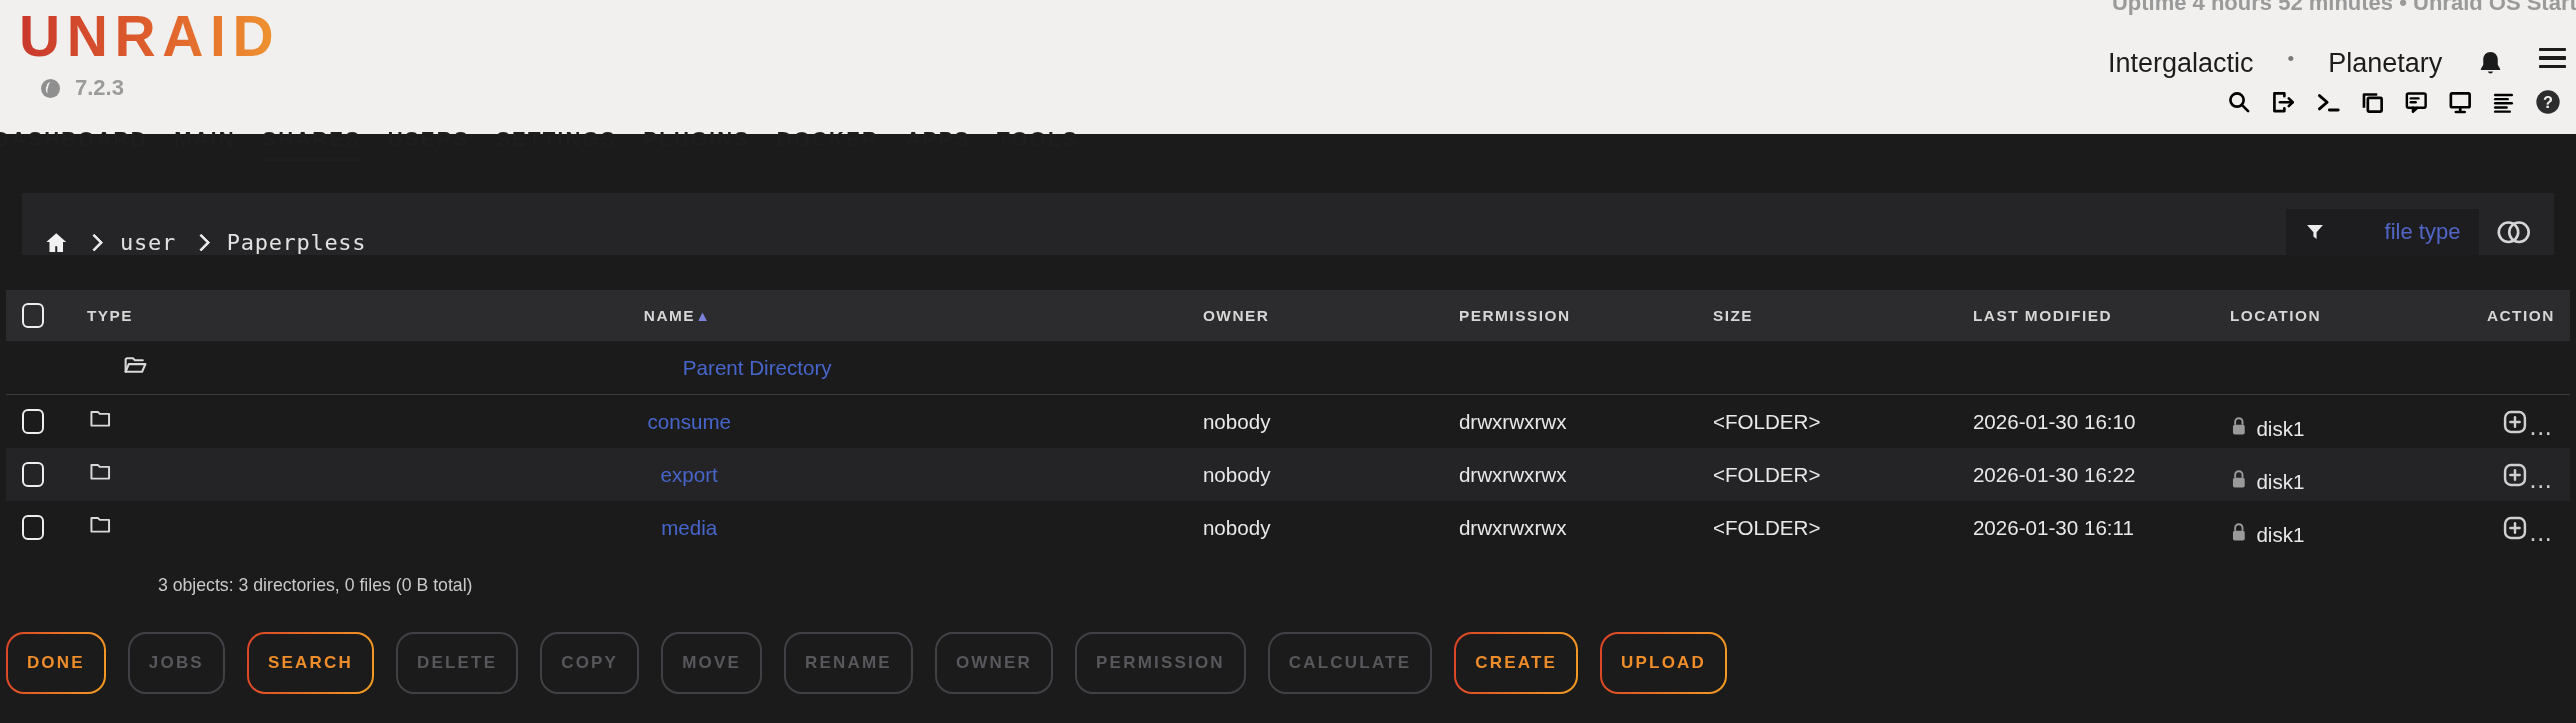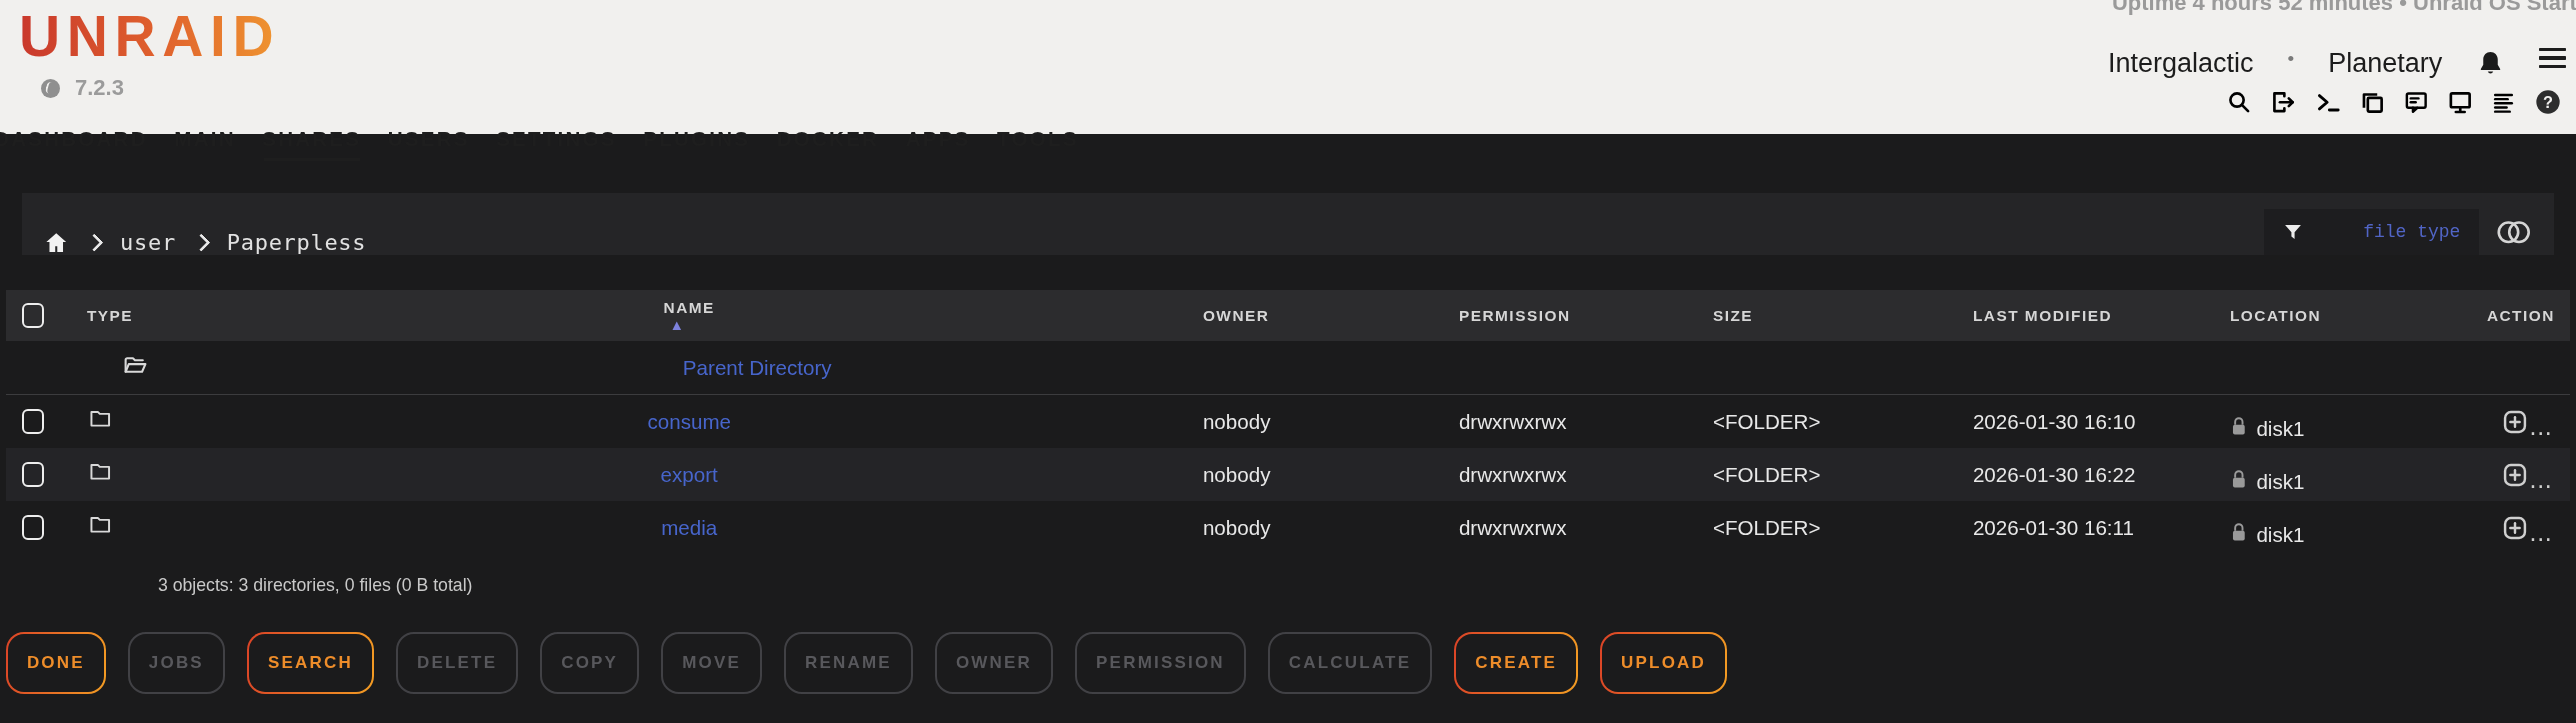--- a/index.html
+++ b/index.html
@@ -39,31 +39,31 @@
   .breadcrumb-bar{position:absolute;left:22px;right:22px;top:22px;height:62px;background:#252527;
     display:flex;align-items:flex-end;padding:0 20.6px;box-sizing:border-box;}
   .crumbs{display:flex;align-items:center;gap:17.7px;
     font-family:"DejaVu Sans Mono",monospace;font-size:22px;color:#e2e2e2;letter-spacing:0.7px;}
   .chev{width:9.6px;height:9.6px;border-top:3.3px solid #e8e8e8;border-right:3.3px solid #e8e8e8;
     transform:rotate(45deg);border-radius:1.5px;margin:0 1.5px;}
   .crumb-link{cursor:pointer;}
   .bar-right{margin-left:auto;display:flex;align-items:center;gap:16px;}
   .filterbox{background:#1d1d1f;height:46px;display:flex;align-items:center;gap:11.8px;
     padding:0 19px;cursor:pointer;}
-  .filterbox .flabel{color:#5165c6;font-size:18px;font-family:Liberation Mono, monospace;margin-left:48px;}
+  .filterbox .flabel{color:#5165c6;font-size:22px;font-family:Liberation Sans, sans-serif;margin-left:48px;}
 
   
   .ftable{position:absolute;left:5.9px;right:5.9px;top:119px;}
   .grid{display:grid;grid-template-columns:65px 87px 1045px 256px 254px 260px 257px 257px 1fr;
     align-items:center;}
   .thead{height:51px;background:#2c2c2e;color:#d6d6d6;font-size:15.4px;font-weight:700;letter-spacing:1.5px;}
   .thead .cell,.frow .cell{display:flex;align-items:center;}
   .c-check{padding-left:16px;}
   .c-type{padding-left:16px;}
-  .c-name{padding-left:17.7px;justify-content:center;flex-direction:column;}
+  .c-name{padding-left:17.7px;justify-content:center;}
   .c-action{justify-content:flex-end;padding-right:17.7px;}
   .sort-arrow{color:#7d82dd;font-size:14.7px;margin-right:23.5px;}
   .cbx{width:22px;height:25px;border:2.2px solid #ededed;border-radius:5.9px;box-sizing:border-box;cursor:pointer;background:transparent;padding:0;}
   .frow{height:53px;font-size:20.6px;color:#e8e8e8;}
   .frow.parent{border-bottom:0.7px solid #3c3c3e;gap:34px;}
   .frow.alt{background:#242427;}
   .name-link{color:#4765cb;cursor:pointer;text-decoration:none;}
   .loc{display:flex;align-items:center;gap:8.8px;margin-top:15px;}
   .more-dots{color:#cfcfcf;font-size:25px;position:relative;top:5.1px;letter-spacing:0.7px;}
   .expand-btn{background:none;border:none;padding:0;color:#cfcfcf;cursor:pointer;display:flex;}

